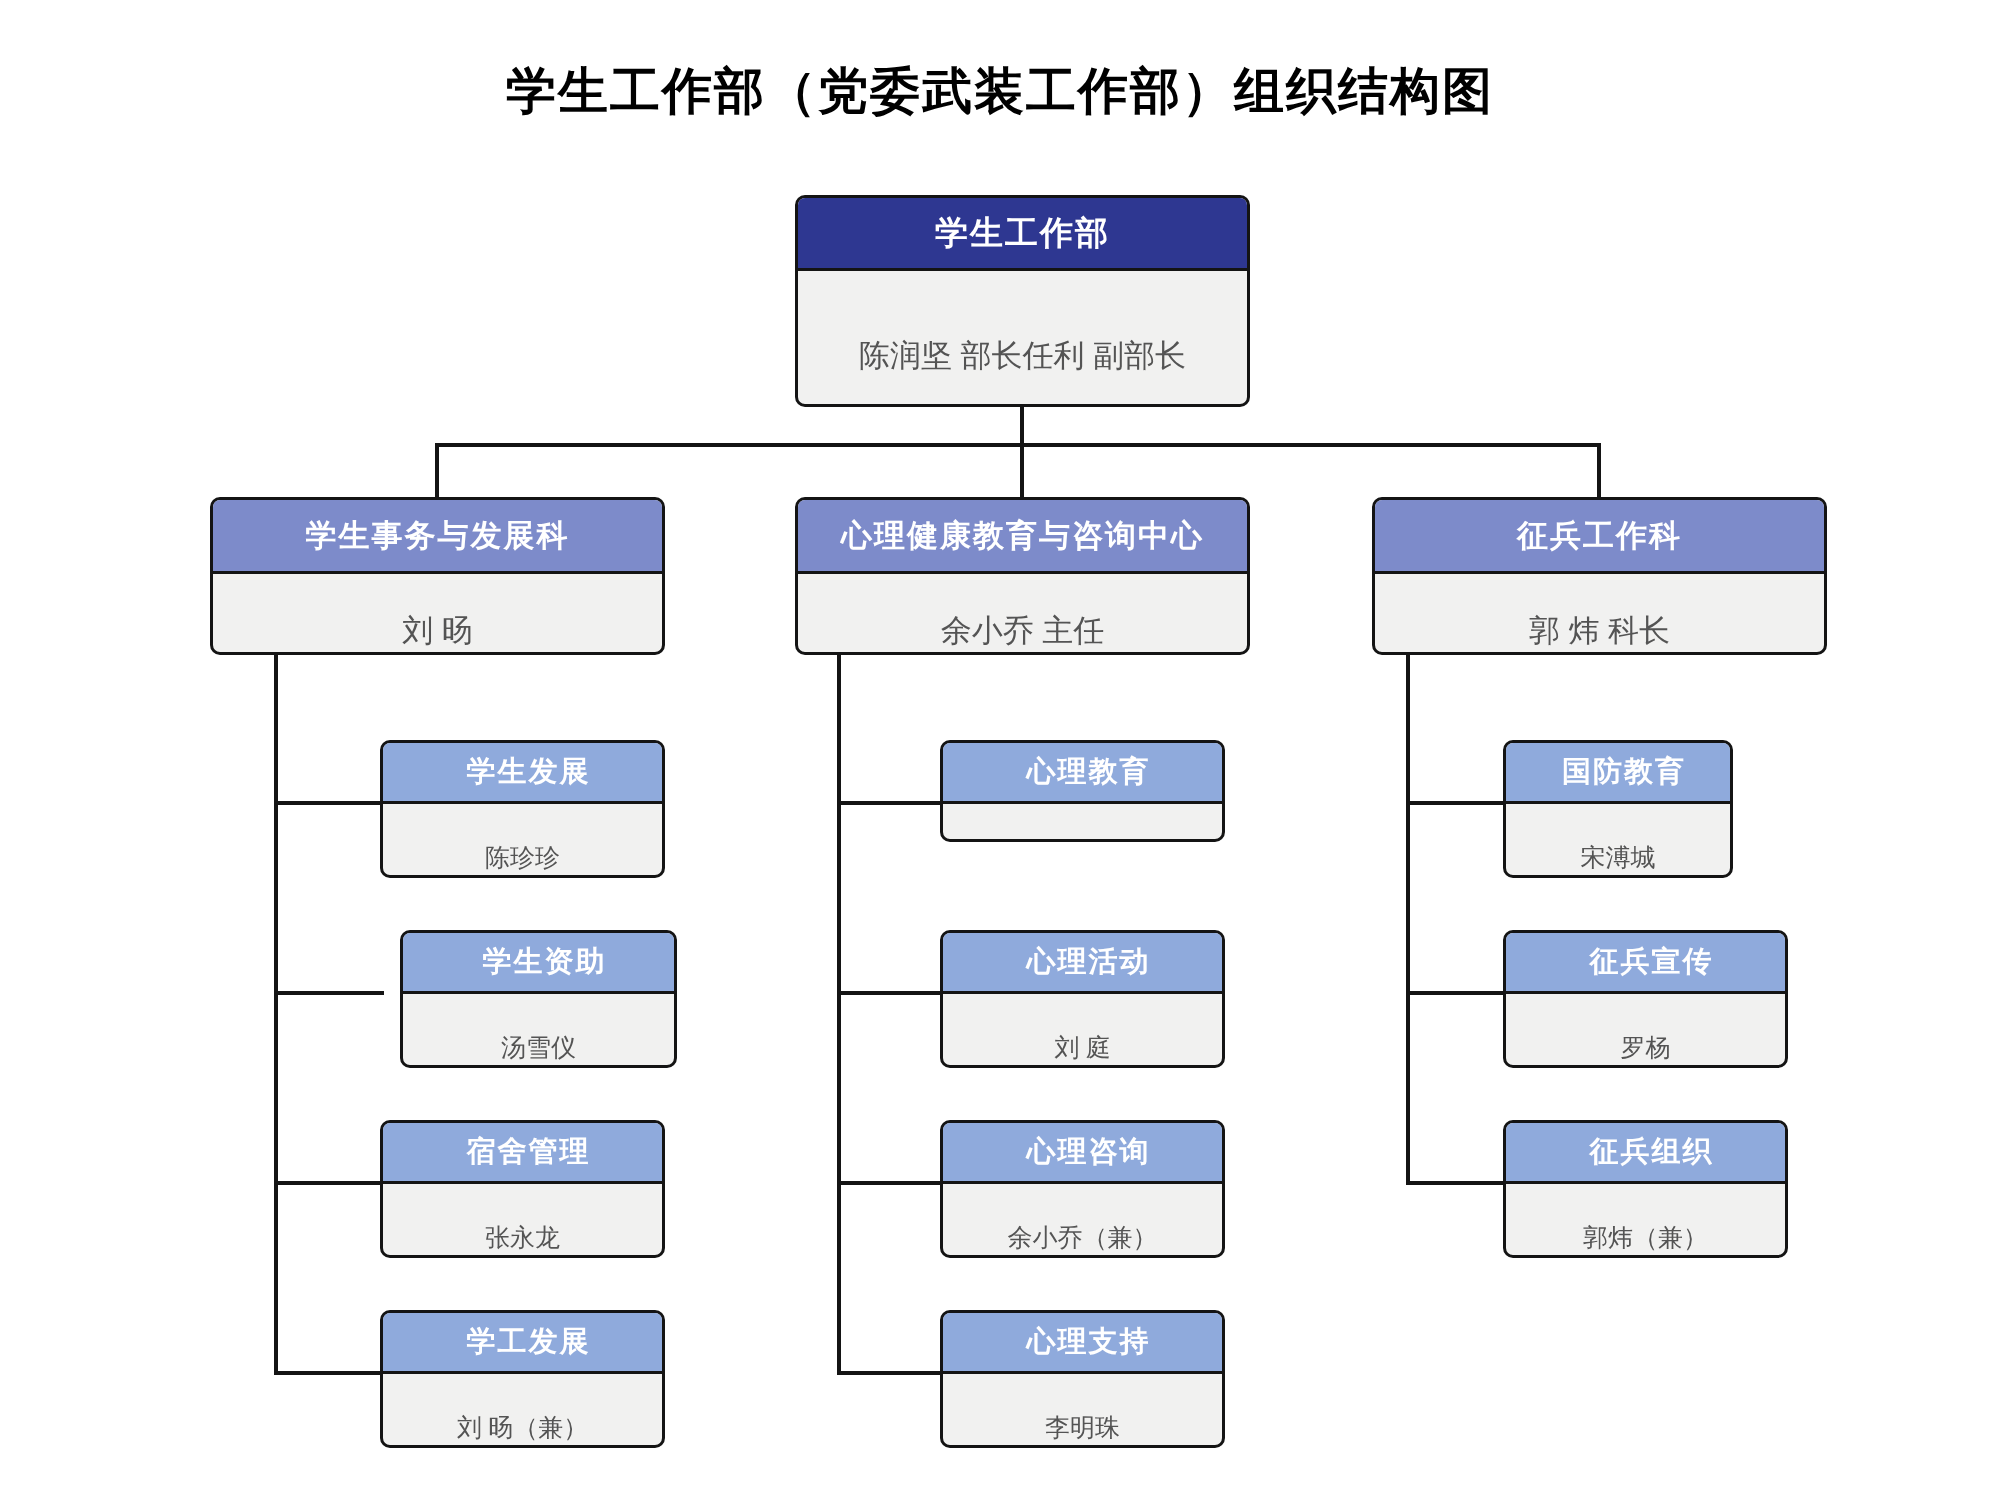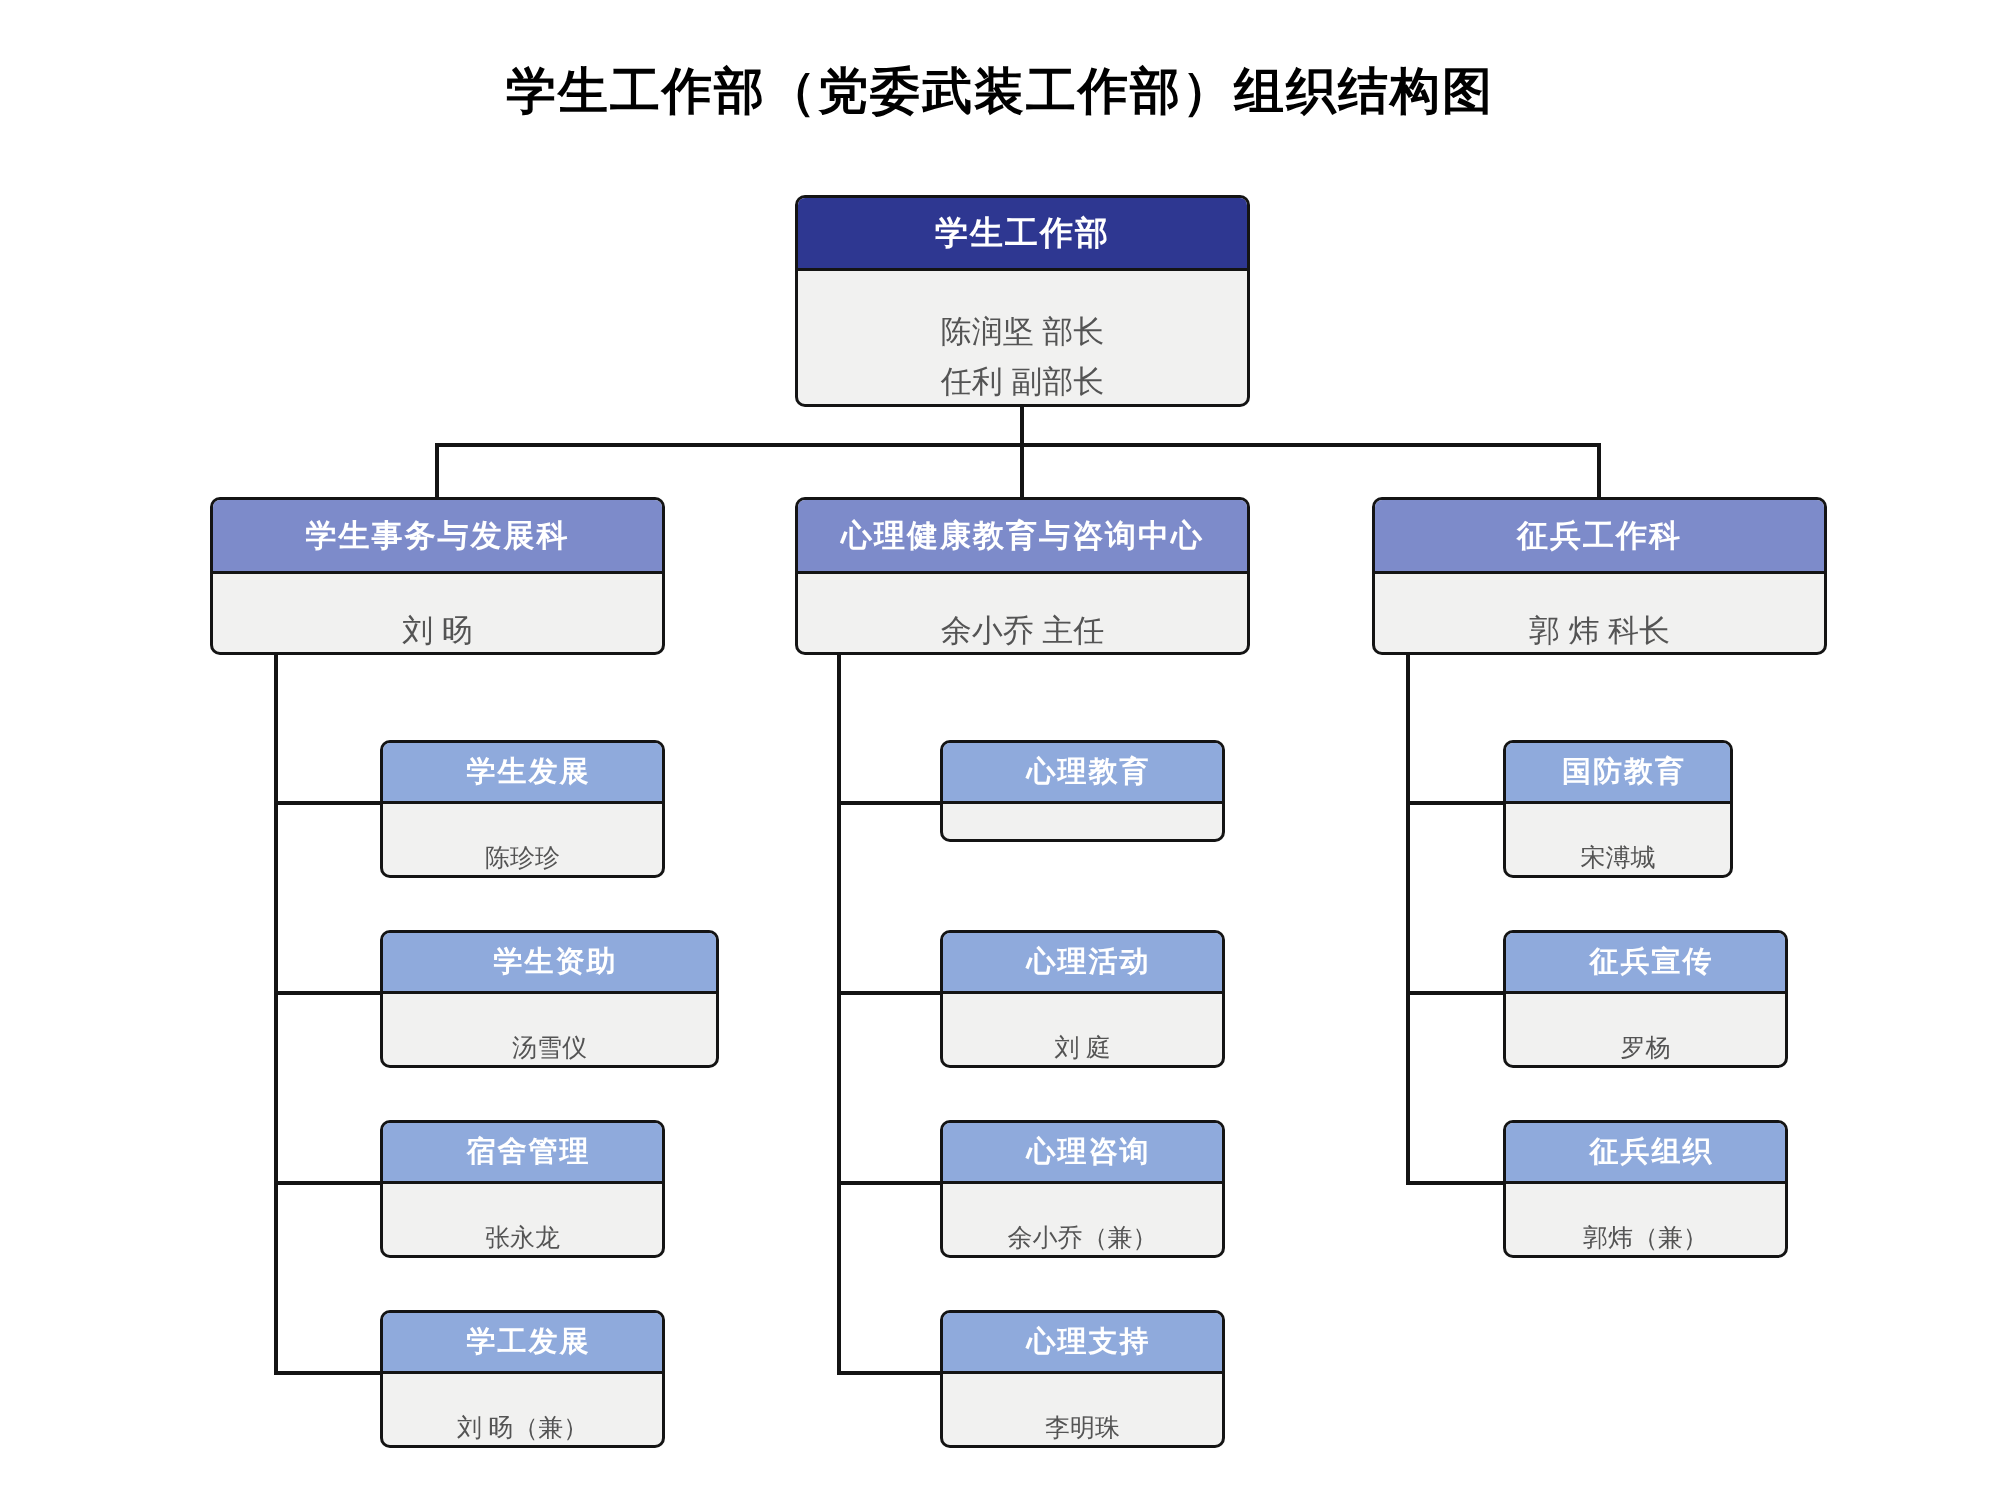--- a/index.html
+++ b/index.html
@@ -30,21 +30,21 @@
   }
   .hdr{
     flex:0 0 auto;display:flex;align-items:center;justify-content:center;
     color:#ffffff;font-weight:bold;border-bottom:3px solid var(--border);
     letter-spacing:2px;
   }
   .root .hdr{background:var(--root-header);height:70px;font-size:33px;}
   .section .hdr{background:var(--section-header);height:71px;font-size:31px;font-family:Liberation Mono, monospace;}
   .unit .hdr{background:var(--unit-header);height:58px;font-size:29px;padding-left:12px;}
   .nbody{
-    flex:1 1 auto;display:flex;flex-direction:column;align-items:center;justify-content:center;
+    flex:1 1 auto;display:flex;flex-direction:row;align-items:center;justify-content:center;
     color:var(--body-text);
     margin-top:36px;
   }
   .root .nbody{font-size:31px;line-height:50px;}
   .section .nbody{font-size:31px;}
   .unit .nbody{font-size:25px;font-family:Liberation Serif, serif;}
 </style>
 </head>
 <body>
 
@@ -95,21 +95,21 @@
 
   <div class="node section" style="left:1372px;top:497px;width:455px;height:158px">
     <div class="hdr">征兵工作科</div>
     <div class="nbody">郭 炜 科长</div>
   </div>
 
   <div class="node unit" style="left:380px;top:740px;width:285px;height:138px">
     <div class="hdr">学生发展</div>
     <div class="nbody">陈珍珍</div>
   </div>
-  <div class="node unit" style="left:380px;top:930px;width:339px;height:138px">
+  <div class="node unit" style="left:400px;top:930px;width:277px;height:138px">
     <div class="hdr">学生资助</div>
     <div class="nbody">汤雪仪</div>
   </div>
   <div class="node unit" style="left:380px;top:1120px;width:285px;height:138px">
     <div class="hdr">宿舍管理</div>
     <div class="nbody">张永龙</div>
   </div>
   <div class="node unit" style="left:380px;top:1310px;width:285px;height:138px">
     <div class="hdr">学工发展</div>
     <div class="nbody">刘 旸（兼）</div>

